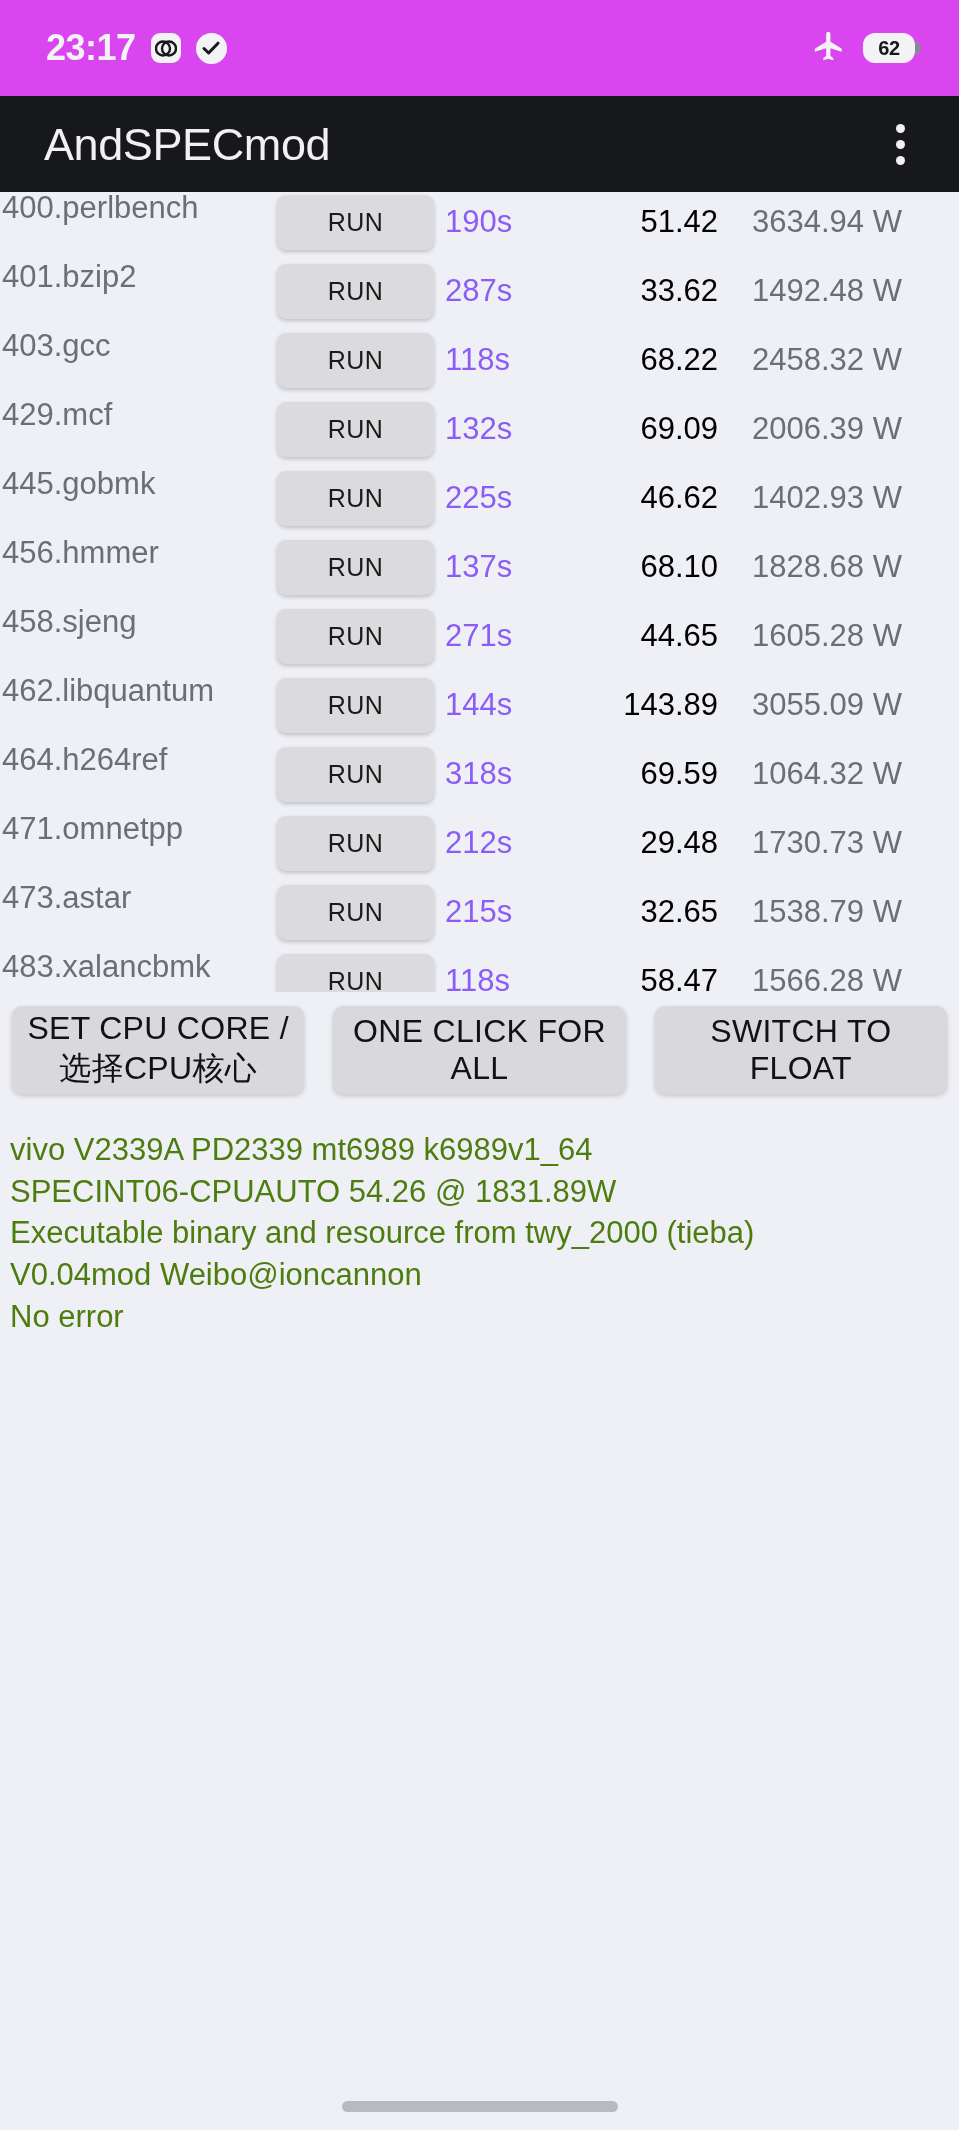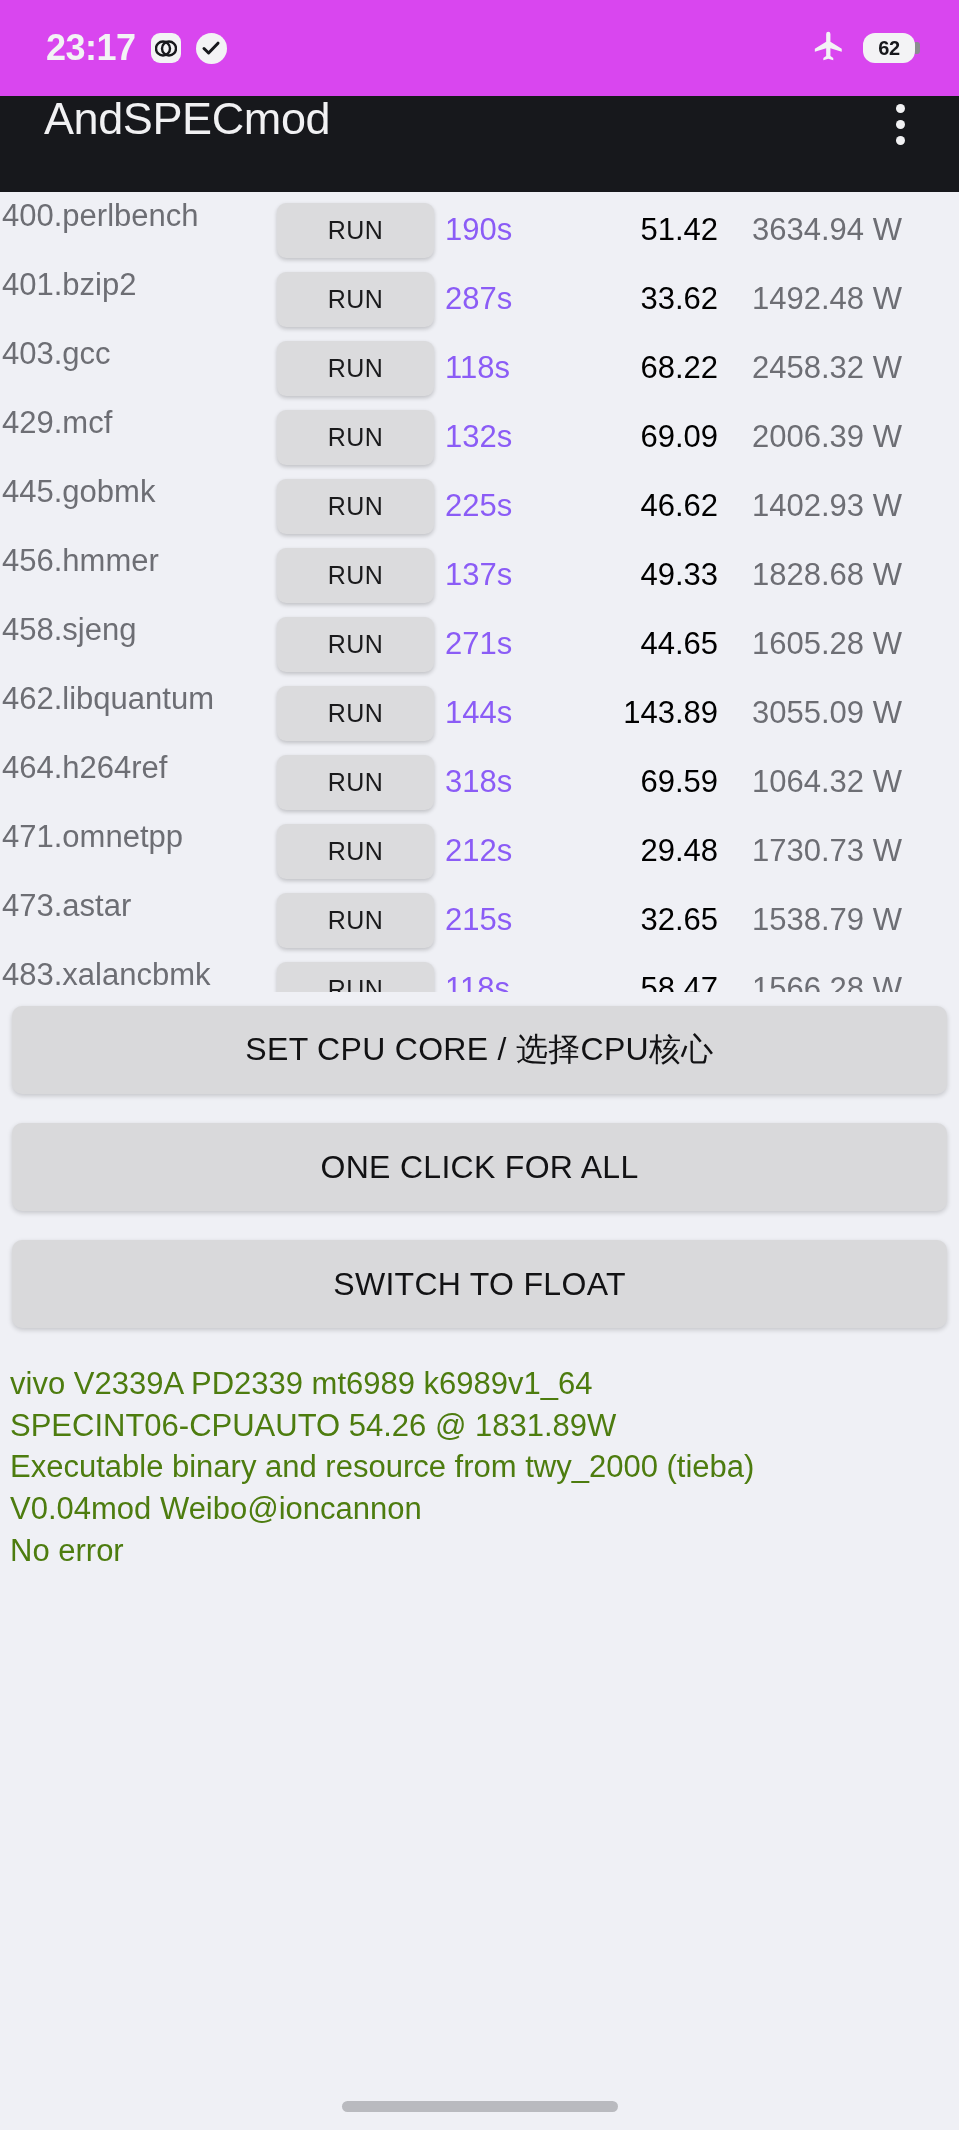--- a/index.html
+++ b/index.html
@@ -85,21 +85,21 @@
     color: #17181c;
     line-height: 1;
     letter-spacing: -0.3px;
   }
 
   
   .app-bar {
     height: 96px;
     background: #17181c;
     display: flex;
-    align-items: flex-start;
+    align-items: center;
     justify-content: space-between;
     padding: 0 48px 0 44px;
   }
   .app-title {
     color: #f1f1f3;
     font-size: 45px;
     letter-spacing: -0.4px;
     line-height: 1;
     white-space: nowrap;
   }
@@ -115,21 +115,21 @@
     border-radius: 50%;
     background: #f1f1f3;
   }
 
   
   .bench-list {
     position: relative;
     height: 800px;
     overflow: hidden;
     background: #eff0f5;
-    padding-top: 13px;
+    padding-top: 5px;
   }
   .bench-row {
     position: relative;
     height: 69px;
     display: flex;
     align-items: center;
     width: 1010px;
   }
   .cell-name {
     width: 277px;
@@ -185,21 +185,21 @@
     color: #6d6e74;
     padding-left: 34px;
     line-height: 1.12;
     word-break: break-word;
   }
 
   
   .actions {
     padding: 14px 12px 0 12px;
     display: flex;
-    flex-direction: column;
+    flex-direction: row;
     gap: 29px;
   }
   .wide-btn {
     width: 100%;
     height: 88px;
     border-radius: 10px;
     background: #d9d9db;
     box-shadow: 0 2px 5px rgba(0,0,0,0.18);
     display: flex;
     align-items: center;
@@ -326,21 +326,21 @@
         <div class="cell-time">225s</div>
         <div class="cell-score">46.62</div>
         <div class="cell-power">1402.93 W</div>
       </div>
       <div class="bench-row">
         <div class="cell-name">456.hmmer</div>
         <div class="cell-run">
           <button class="run-btn">RUN</button>
         </div>
         <div class="cell-time">137s</div>
-        <div class="cell-score">49.33</div>
+        <div class="cell-score">68.10</div>
         <div class="cell-power">1828.68 W</div>
       </div>
       <div class="bench-row">
         <div class="cell-name">458.sjeng</div>
         <div class="cell-run">
           <button class="run-btn">RUN</button>
         </div>
         <div class="cell-time">271s</div>
         <div class="cell-score">44.65</div>
         <div class="cell-power">1605.28 W</div>

